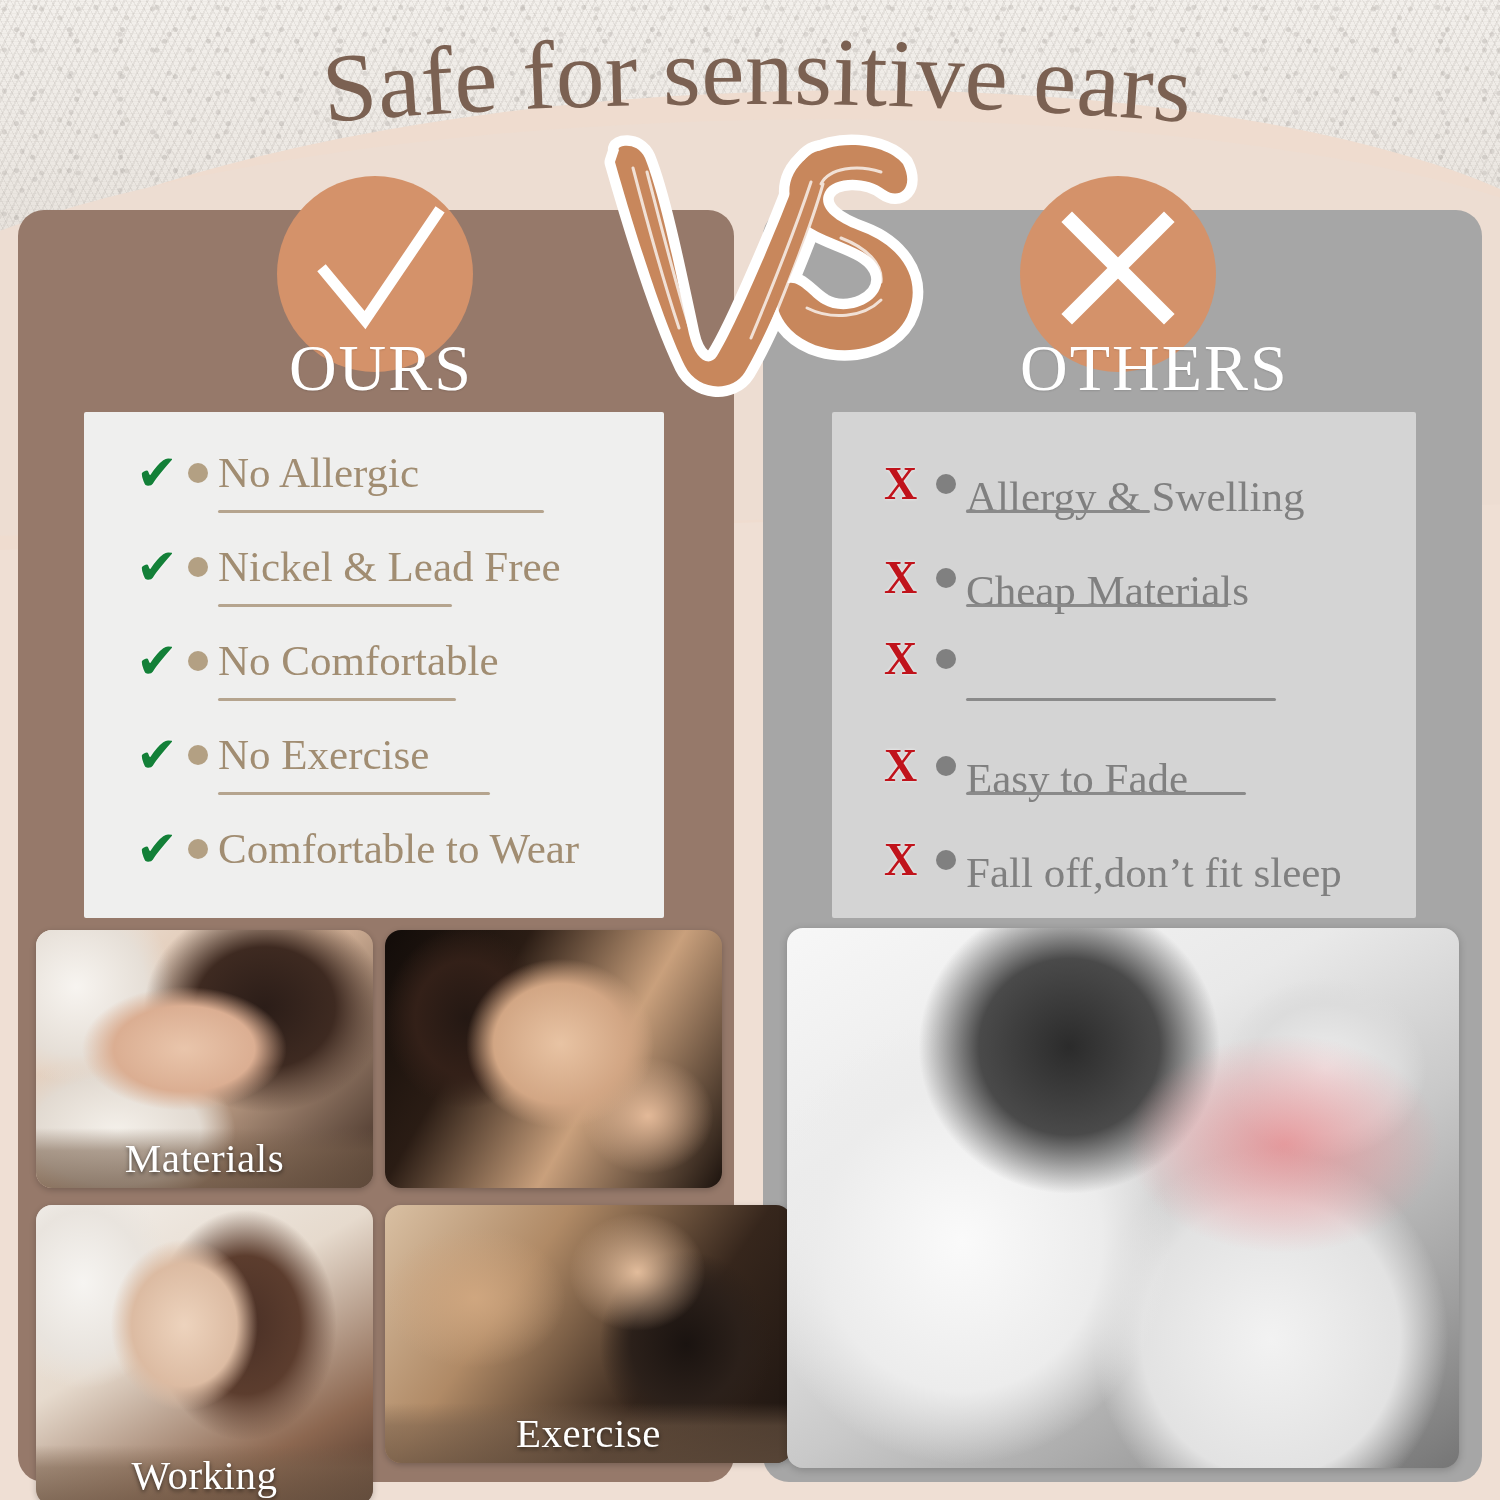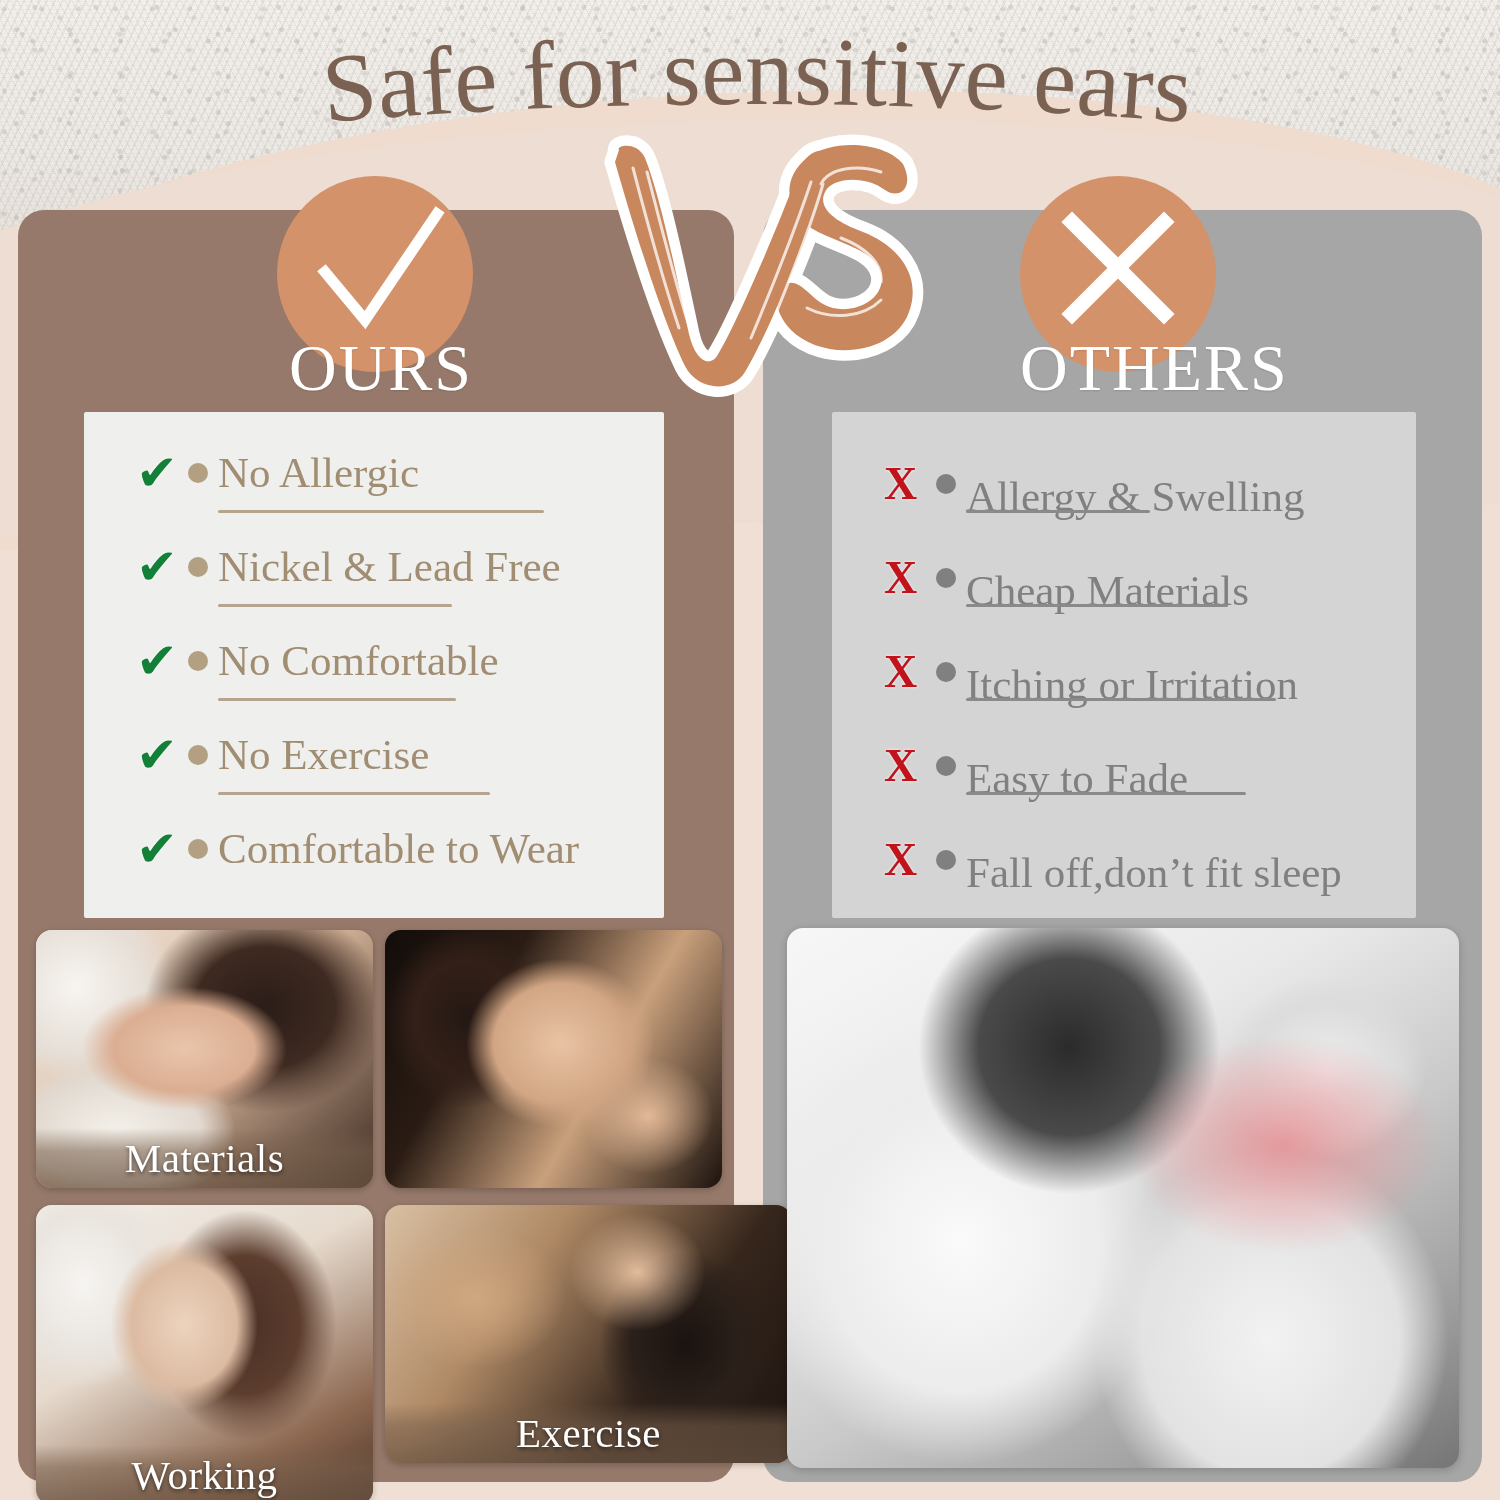--- a/index.html
+++ b/index.html
@@ -93,21 +93,21 @@
   .col-label {
     position: absolute;
     z-index: 16;
     color: #FFFFFF;
     font-family: "Liberation Serif", serif;
     font-size: 66px;
     letter-spacing: 2px;
     white-space: nowrap;
     text-shadow: 0 1px 2px rgba(0,0,0,.12);
   }
-  .label-ours   { left: 277px; width: 196px; top: 330px; text-align: left; margin-left: 12px; }
+  .label-ours   { left: 277px; width: 196px; top: 330px; text-align: right; }
   .label-others { left: 1020px; width: 196px; top: 330px; text-align: right; }
 
   
   .vs-mark {
     position: absolute;
     left: 585px; top: 128px;
     width: 340px; height: 270px;
     z-index: 30;
   }
   .vs-mark svg { display:block; overflow: visible; }
@@ -384,21 +384,20 @@
       <div class="feature-row" style="top:130px;">
         <span class="mark mark-x">X</span>
         <span class="dot dot-others"></span>
         <span class="feature-text text-others">Cheap Materials</span>
       </div>
       <div class="divider divider-others" style="top:192px; width:262px;"></div>
 
       <div class="feature-row" style="top:224px;">
         <span class="mark mark-x">X</span>
         <span class="dot dot-others"></span>
-        <span class="feature-text text-others">Itching or Irritation</span>
       </div>
       <div class="divider divider-others" style="top:286px; width:310px;"></div>
 
       <div class="feature-row" style="top:318px;">
         <span class="mark mark-x">X</span>
         <span class="dot dot-others"></span>
         <span class="feature-text text-others">Easy to Fade</span>
       </div>
       <div class="divider divider-others" style="top:380px; width:280px;"></div>
 

